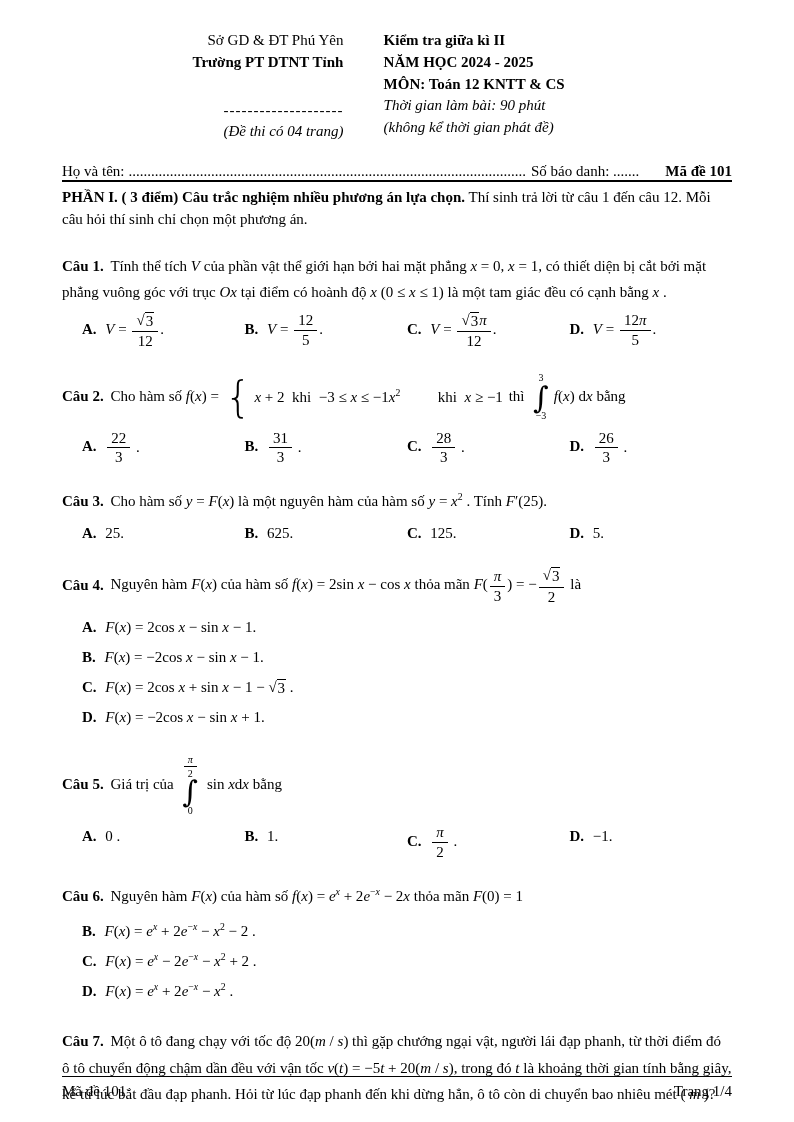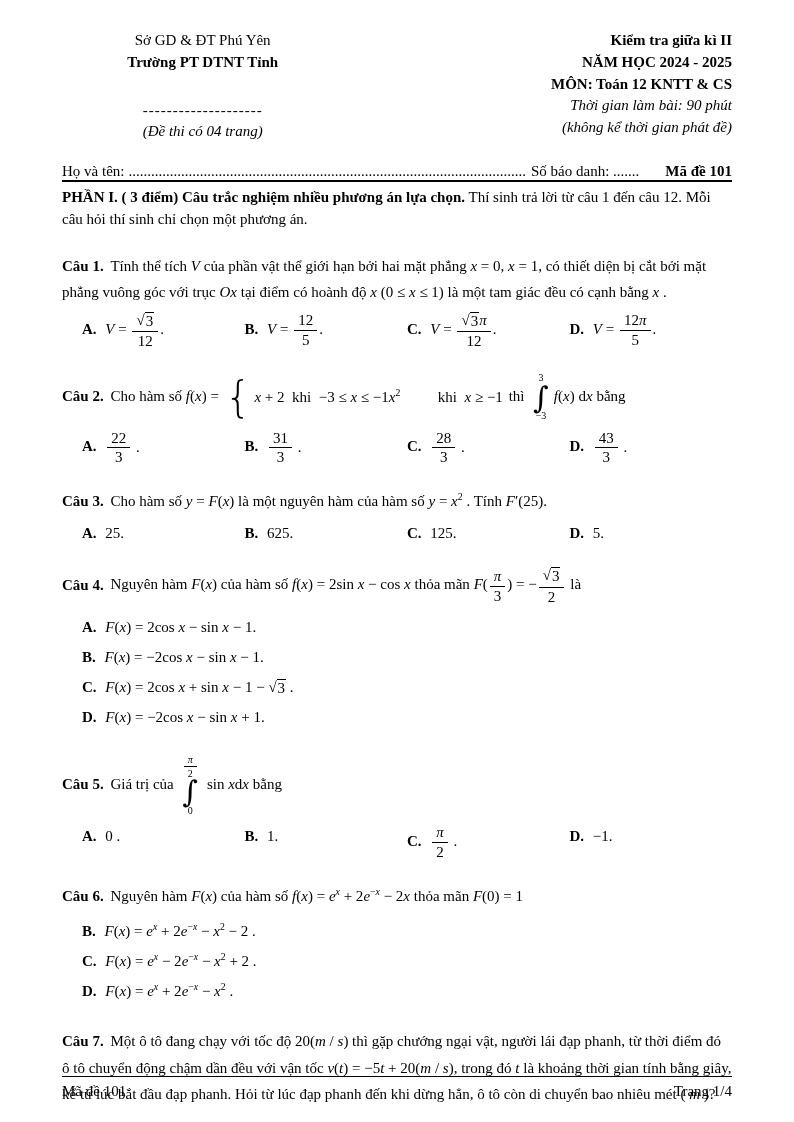--- a/index.html
+++ b/index.html
@@ -5,22 +5,22 @@
   * { margin:0; padding:0; box-sizing:border-box; }
   html,body { background:#ffffff; }
   .page {
     width:794px; height:1122px; margin:0 auto; position:relative;
     background:#fff; color:#000;
     font-family:"Liberation Serif", serif; font-size:15px;
     padding:30px 62px 0 62px; overflow:hidden;
   }
   
   .header { display:flex; justify-content:space-between; }
-  .header-left { width:42%; text-align:center; line-height:1.45; }
-  .header-right { width:52%; text-align:right; line-height:1.45; }
+  .header-left { width:42%; text-align:right; line-height:1.45; }
+  .header-right { width:52%; text-align:left; line-height:1.45; }
   .hl1 { font-weight:normal; }
   .hl2 { font-weight:bold; }
   .hl3 { margin-top:26px; letter-spacing:1px; }
   .hl4 { font-style:italic; }
   .hr-bold { font-weight:bold; }
   .hr-italic { font-style:italic; }
   
   .info-line {
     display:flex; align-items:baseline; margin-top:20px;
     border-bottom:2.5px solid #000;
@@ -144,21 +144,21 @@
             </span> .</div>
           <div class="opt"><span class="opt-label">B. </span><span class="frac">
               <span class="num">31</span>
               <span class="den">3</span>
             </span> .</div>
           <div class="opt"><span class="opt-label">C. </span><span class="frac">
               <span class="num">28</span>
               <span class="den">3</span>
             </span> .</div>
           <div class="opt"><span class="opt-label">D. </span><span class="frac">
-              <span class="num">43</span>
+              <span class="num">26</span>
               <span class="den">3</span>
             </span> .</div>
         </div>
       </div>
       <div class="question">
         <p class="q-body"><span class="q-label">Câu 3. </span>Cho hàm số <span class="mvar">y</span> = <span class="mvar">F</span>(<span class="mvar">x</span>) là một nguyên hàm của hàm số <span class="mvar">y</span> = <span class="mvar">x</span><sup>2</sup> . Tính <span class="mvar">F</span>′(25).</p>
         <div class="options row4">
           <div class="opt"><span class="opt-label">A. </span>25.</div>
           <div class="opt"><span class="opt-label">B. </span>625.</div>
           <div class="opt"><span class="opt-label">C. </span>125.</div>

